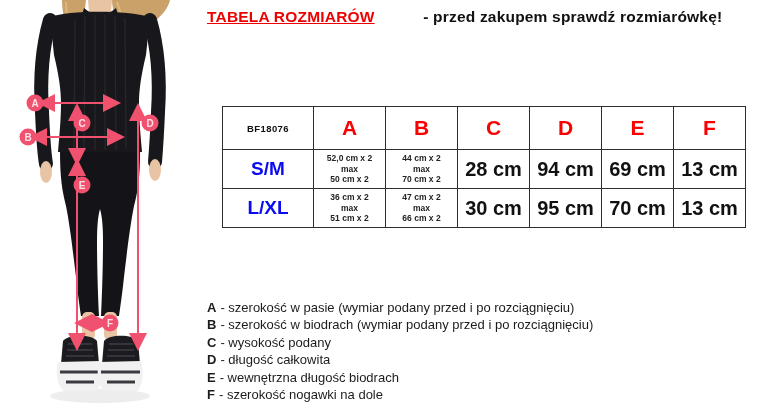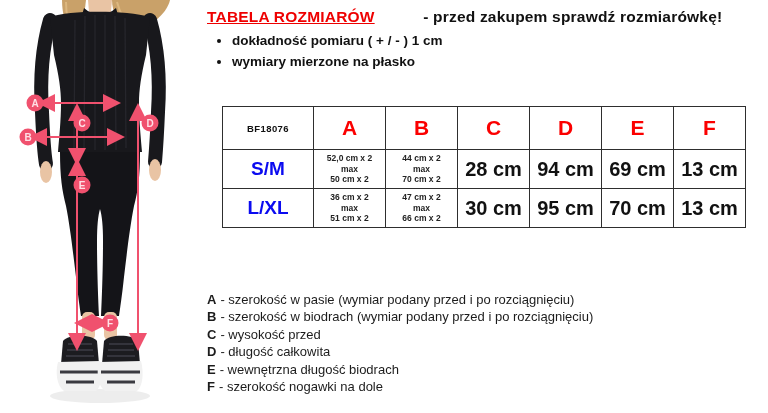--- a/index.html
+++ b/index.html
@@ -24,21 +24,21 @@
   .size-table col.c-first{width:91px;}
   .size-table col.c-std{width:72px;}
   .row-head td{height:42px;margin-left:22px;}
   .row-data td{height:38px;}
   .cell-code{font-size:9.5px;font-weight:bold;color:#111;letter-spacing:.4px;}
   .cell-colhead{font-size:21px;font-weight:bold;color:#fb0000;}
   .cell-size{font-size:19px;font-weight:bold;color:#0b0bf0;}
   .cell-small{font-size:8.5px;font-weight:bold;line-height:10.5px;white-space:pre-line;color:#222;}
   .cell-val{font-size:20px;font-weight:bold;color:#111;}
   
-  .legend{position:absolute;left:207px;top:291px;width:556px;}
+  .legend{position:absolute;left:207px;top:299px;width:556px;}
   .legend-row{font-size:13px;line-height:17.4px;color:#1c1c1c;}
   .legend-letter{font-weight:bold;margin-right:4px;}
 </style>
 </head>
 <body>
 
 <div class="model-wrap">
   <svg width="195" height="413" viewBox="0 0 195 413" xmlns="http://www.w3.org/2000/svg">
     <defs>
       <marker id="ah" markerWidth="9" markerHeight="9" refX="4.5" refY="4.5" orient="auto-start-reverse">
@@ -114,24 +114,20 @@
       <circle cx="110" cy="323" r="8.5" fill="#f0516e"></circle>
       <text x="110" y="326.5" fill="#ffe0e6">F</text>
     </g>
   </svg>
 </div>
 
 <div class="header">
   <div class="title-line">
     <span class="title-red">TABELA ROZMIARÓW</span><span class="title-rest"> - przed zakupem sprawdź rozmiarówkę!</span>
   </div>
-  <ul class="bullets">
-    <li>dokładność pomiaru ( + / - ) 1 cm</li>
-    <li>wymiary mierzone na płasko</li>
-  </ul>
 </div>
 
 <table class="size-table">
   <colgroup>
     <col class="c-first">
       <col class="c-std">
       <col class="c-std">
       <col class="c-std">
     <col class="c-std">
       <col class="c-std">
@@ -177,21 +173,21 @@
 </table>
 
 <div class="legend">
   <div class="legend-row">
     <span class="legend-letter">A</span><span>- szerokość w pasie (wymiar podany przed i po rozciągnięciu)</span>
   </div>
   <div class="legend-row">
     <span class="legend-letter">B</span><span>- szerokość w biodrach (wymiar podany przed i po rozciągnięciu)</span>
   </div>
   <div class="legend-row">
-    <span class="legend-letter">C</span><span>- wysokość przed</span>
+    <span class="legend-letter">C</span><span>- wysokość podany</span>
   </div>
   <div class="legend-row">
     <span class="legend-letter">D</span><span>- długość całkowita</span>
   </div>
   <div class="legend-row">
     <span class="legend-letter">E</span><span>- wewnętrzna długość biodrach</span>
   </div>
   <div class="legend-row">
     <span class="legend-letter">F</span><span>- szerokość nogawki na dole</span>
   </div>

